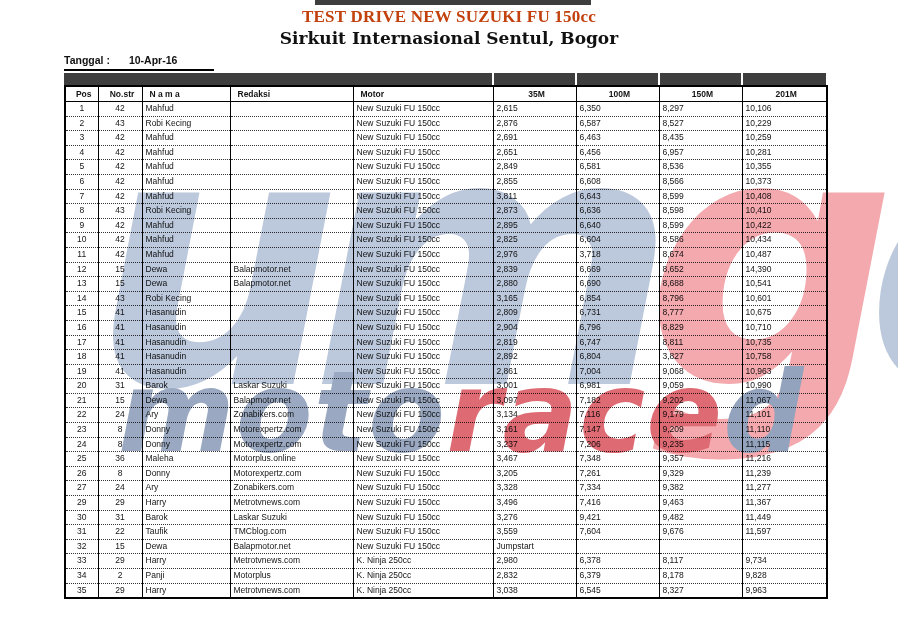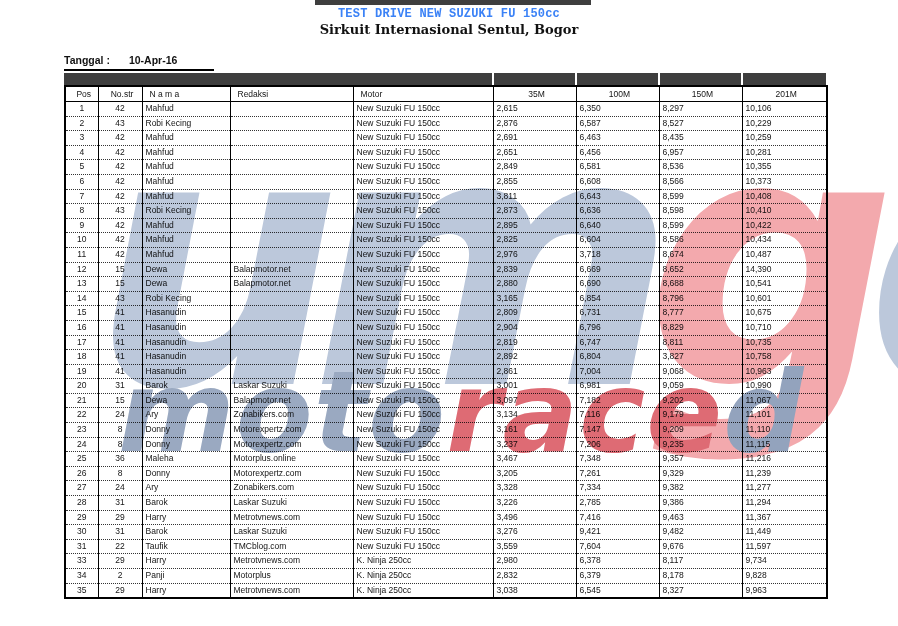--- a/index.html
+++ b/index.html
@@ -2,38 +2,38 @@
 <html><head>
 <meta charset="utf-8">
 <style>
   html,body{margin:0;padding:0;}
   body{
     width:898px;height:626px;position:relative;overflow:hidden;
     background:#ffffff;font-family:"Liberation Sans",sans-serif;
   }
   .top-crop-bar{position:absolute;left:315px;top:0;width:276px;height:5px;background:#3e3e3e;}
   .title-wrap{position:absolute;left:0;top:7px;width:898px;text-align:center;}
-  .title{font-family:Liberation Mono, monospace;font-weight:bold;font-size:12px;color:#3b82f6;letter-spacing:.2px;}
-  .subtitle{font-family:"DejaVu Serif",serif;font-weight:bold;font-size:13px;color:#111;margin-top:1px;}
+  .title{font-family:Liberation Serif, serif;font-weight:bold;font-size:17px;color:#c2410c;letter-spacing:.2px;}
+  .subtitle{font-family:"DejaVu Serif",serif;font-weight:bold;font-size:17px;color:#111;margin-top:1px;}
   .date-line{position:absolute;left:64px;top:54px;font-size:10.5px;font-weight:bold;color:#111;}
   .date-line .lbl{display:inline-block;min-width:62px;}
   .date-line .val{display:inline-block;margin-left:0;}
   .date-underline{position:absolute;left:64px;top:69px;width:150px;height:2px;background:#000;}
 
   .band{position:absolute;left:64px;top:73px;width:762px;height:12px;background:#3e3e3e;}
   .band .gap{position:absolute;top:0;width:2px;height:12px;background:#ffffff;}
 
   .tbl-wrap{position:absolute;left:64px;top:85px;}
   table{border-collapse:collapse;table-layout:fixed;width:762px;border:2px solid #000;}
   th,td{
     border-left:1px solid #000;border-right:1px solid #000;
     font-size:8.5px;padding:0 3px;height:13.6px;line-height:13.6px;
     white-space:nowrap;overflow:hidden;color:#141414;text-align:left;
   }
-  thead th{border-bottom:1.5px solid #000;font-weight:normal;height:14px;line-height:14px;padding-left:7px;}
+  thead th{border-bottom:1.5px solid #000;font-weight:bold;height:14px;line-height:14px;padding-left:7px;}
   tbody td{border-bottom:1px dotted #333;}
   .tc{text-align:center;}
 
   .watermark{
     position:absolute;inset:0;pointer-events:none;z-index:10;
     mix-blend-mode:multiply;
     font-family:"DejaVu Sans",sans-serif;font-weight:bold;font-style:italic;
   }
   .wm-top{position:absolute;left:92px;top:88px;font-size:350px;letter-spacing:-30px;line-height:1;}
   .wm-word{position:absolute;left:118px;top:356px;font-size:112px;letter-spacing:1px;line-height:1;}
@@ -379,31 +379,20 @@
           <td class="tc">24</td>
           <td>Ary</td>
           <td>Zonabikers.com</td>
           <td>New Suzuki FU 150cc</td>
           <td>3,328</td>
           <td>7,334</td>
           <td>9,382</td>
           <td>11,277</td>
         </tr>
         <tr>
-          <td class="tc">28</td>
-          <td class="tc">31</td>
-          <td>Barok</td>
-          <td>Laskar Suzuki</td>
-          <td>New Suzuki FU 150cc</td>
-          <td>3,226</td>
-          <td>2,785</td>
-          <td>9,386</td>
-          <td>11,294</td>
-        </tr>
-        <tr>
           <td class="tc">29</td>
           <td class="tc">29</td>
           <td>Harry</td>
           <td>Metrotvnews.com</td>
           <td>New Suzuki FU 150cc</td>
           <td>3,496</td>
           <td>7,416</td>
           <td>9,463</td>
           <td>11,367</td>
         </tr>
@@ -421,20 +410,31 @@
         <tr>
           <td class="tc">31</td>
           <td class="tc">22</td>
           <td>Taufik</td>
           <td>TMCblog.com</td>
           <td>New Suzuki FU 150cc</td>
           <td>3,559</td>
           <td>7,604</td>
           <td>9,676</td>
           <td>11,597</td>
+        </tr>
+        <tr>
+          <td class="tc">32</td>
+          <td class="tc">15</td>
+          <td>Dewa</td>
+          <td>Balapmotor.net</td>
+          <td>New Suzuki FU 150cc</td>
+          <td>Jumpstart</td>
+          <td></td>
+          <td></td>
+          <td></td>
         </tr>
         <tr>
           <td class="tc">33</td>
           <td class="tc">29</td>
           <td>Harry</td>
           <td>Metrotvnews.com</td>
           <td>K. Ninja 250cc</td>
           <td>2,980</td>
           <td>6,378</td>
           <td>8,117</td>

